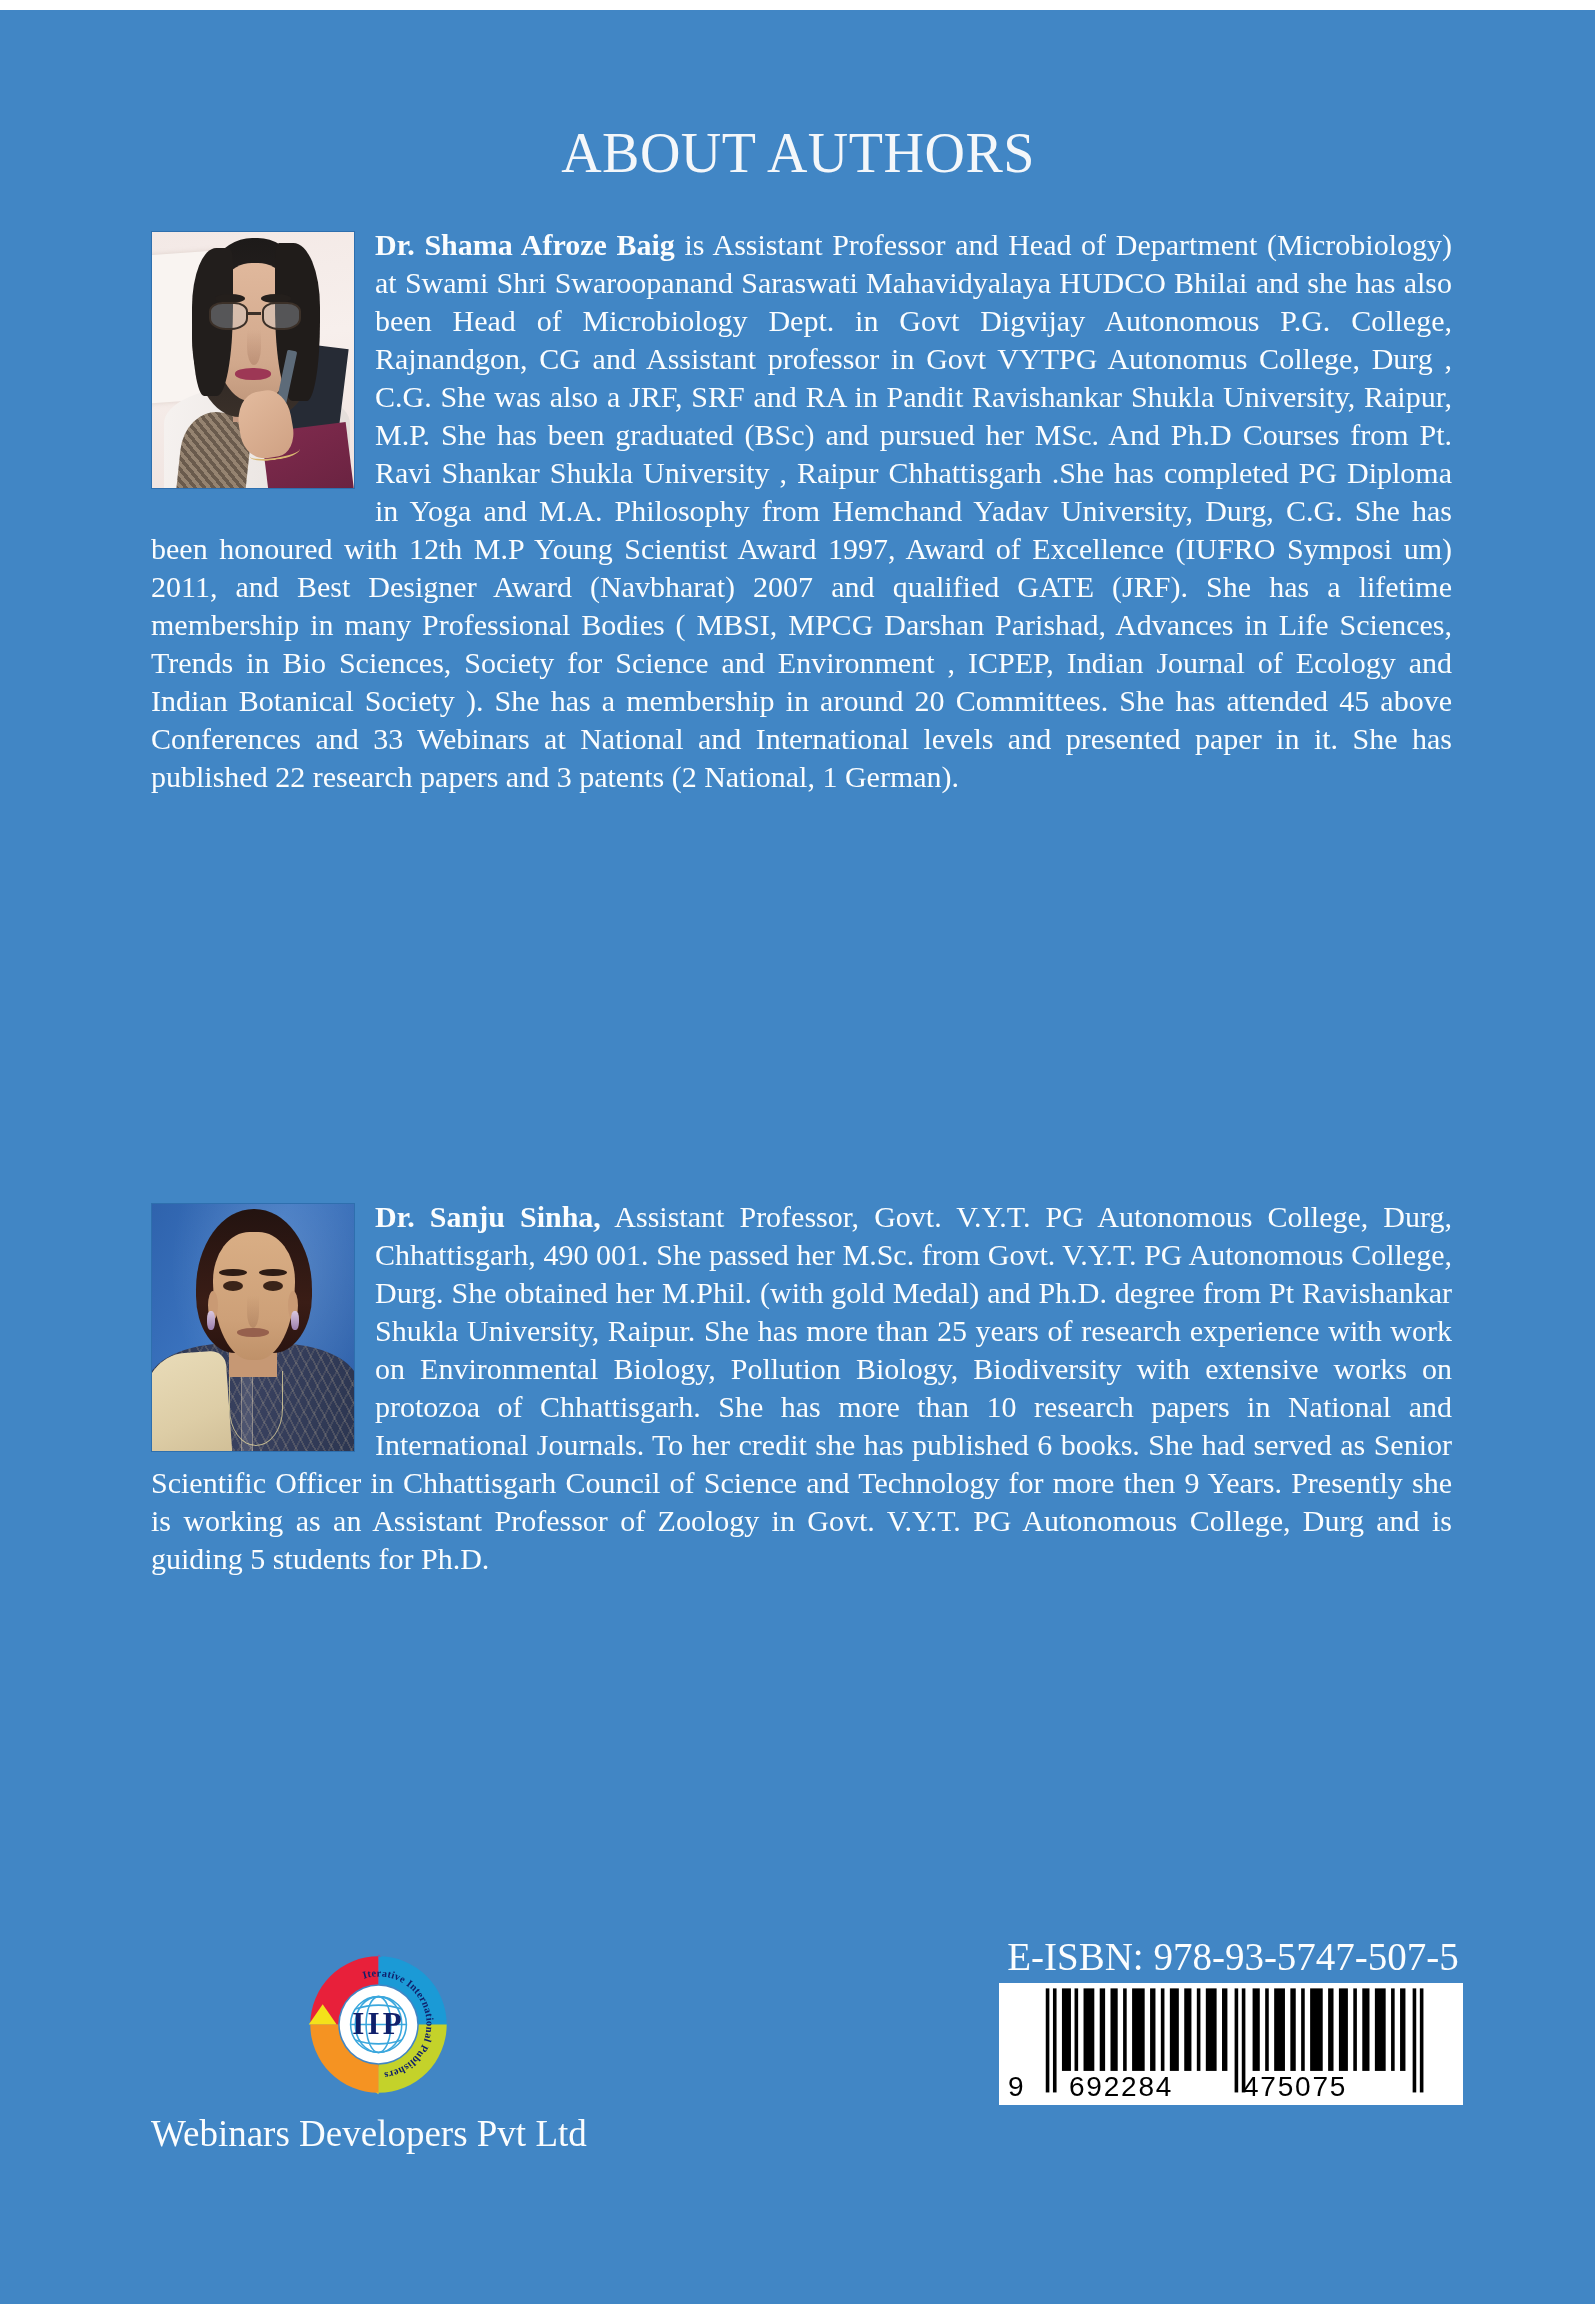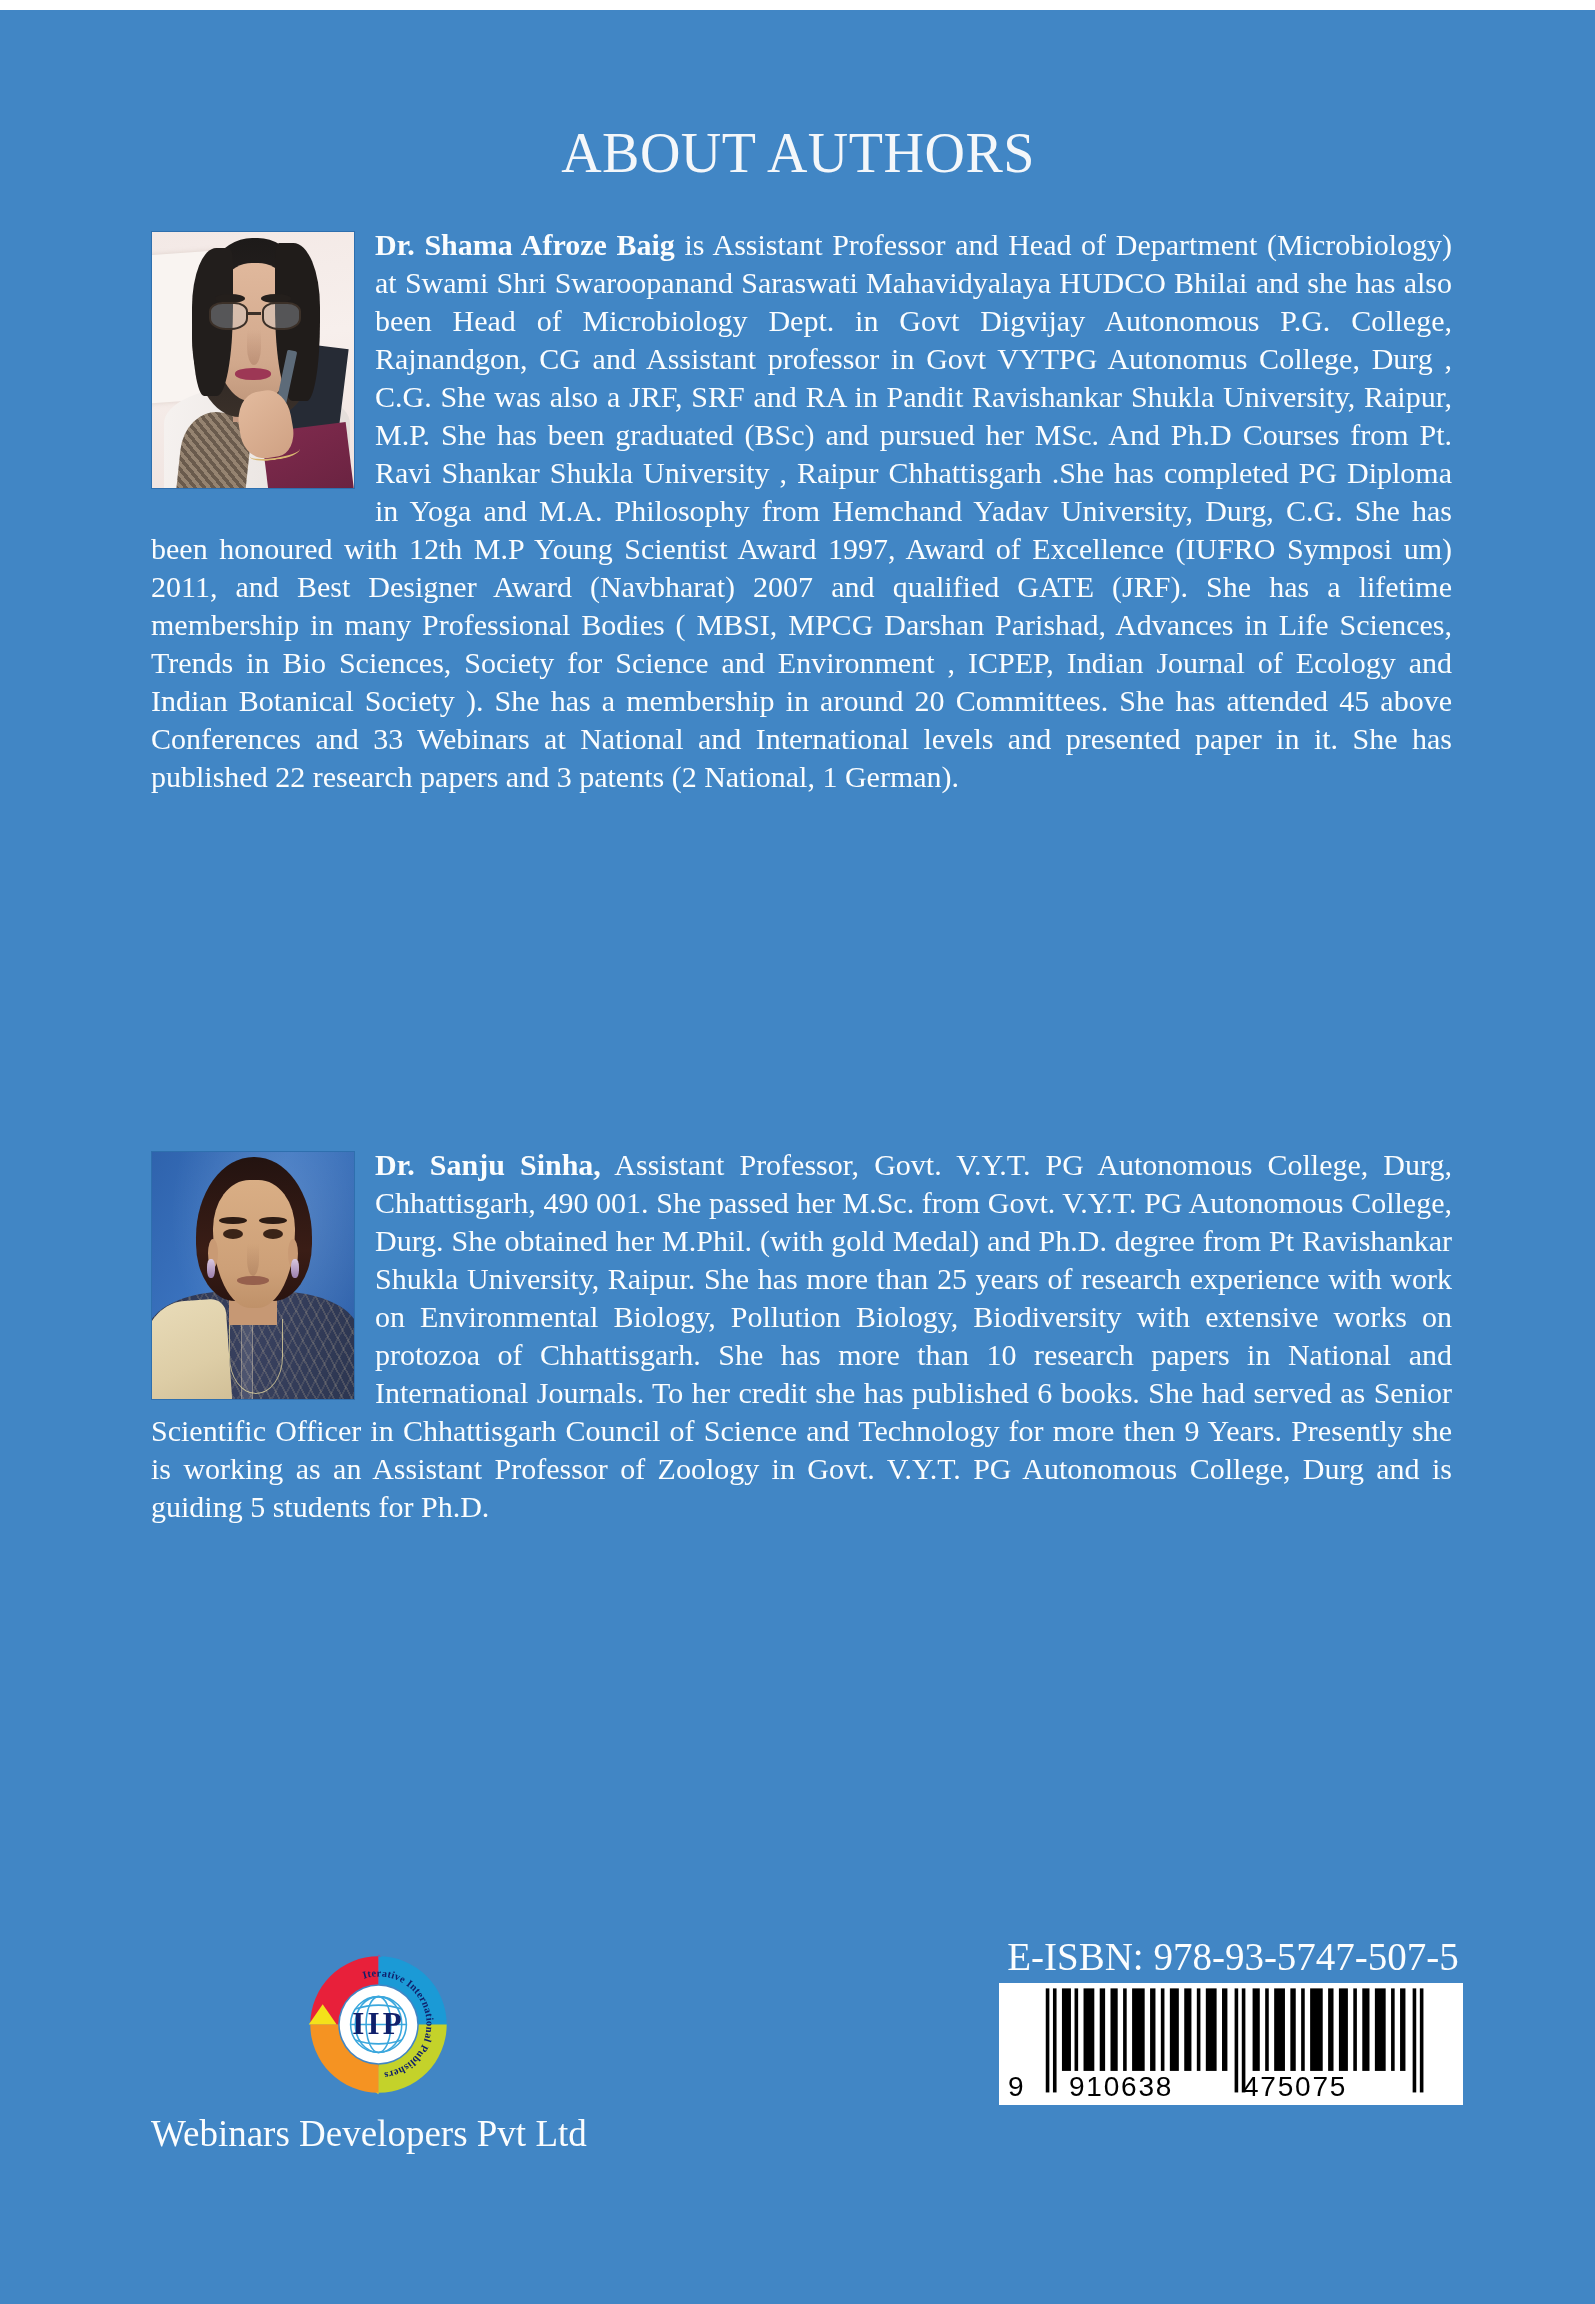--- a/index.html
+++ b/index.html
@@ -33,21 +33,21 @@
     color: #f4f7fa;
   }
 
   
   .bio {
     position: absolute;
     left: 151px;
     width: 1301px;
   }
   .bio-1 { top: 216px; }
-  .bio-2 { top: 1136px; }
+  .bio-2 { top: 1188px; }
 
   .bio-text {
     font-size: 30px;
     line-height: 38px;
     text-align: justify;
     text-justify: inter-word;
     color: #fbfdfe;
     hyphens: none;
   }
   .bio-text b {
@@ -493,21 +493,21 @@
           <rect x="418" y="6" width="12" height="92"></rect>
           <rect x="436" y="6" width="4" height="92"></rect>
           <rect x="446" y="6" width="6" height="92"></rect>
 
           <rect x="460" y="6" width="4" height="116"></rect>
           <rect x="468" y="6" width="4" height="116"></rect>
         </g>
       </svg>
       <div class="barcode-digits">
         <span class="bd-left">9</span>
-        <span class="bd-mid">910638</span>
+        <span class="bd-mid">692284</span>
         <span class="bd-right">475075</span>
       </div>
     </div>
 
   </div>
 
 </div>
 
 
 </body></html>

